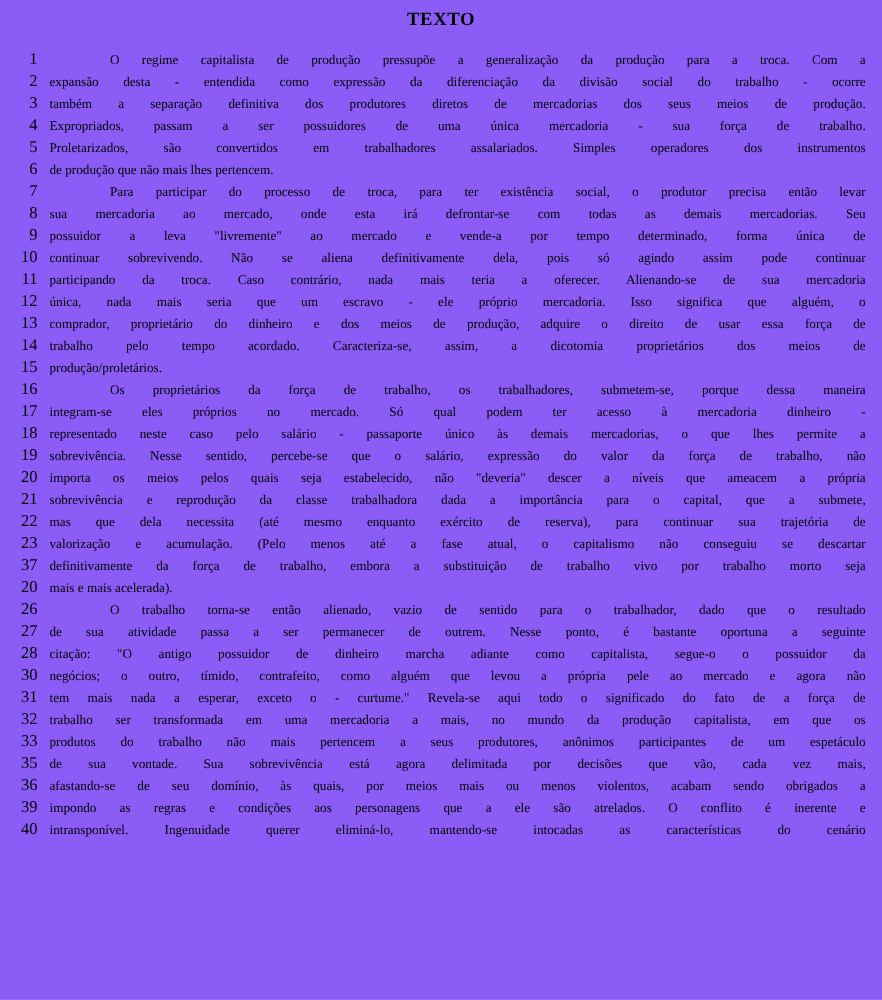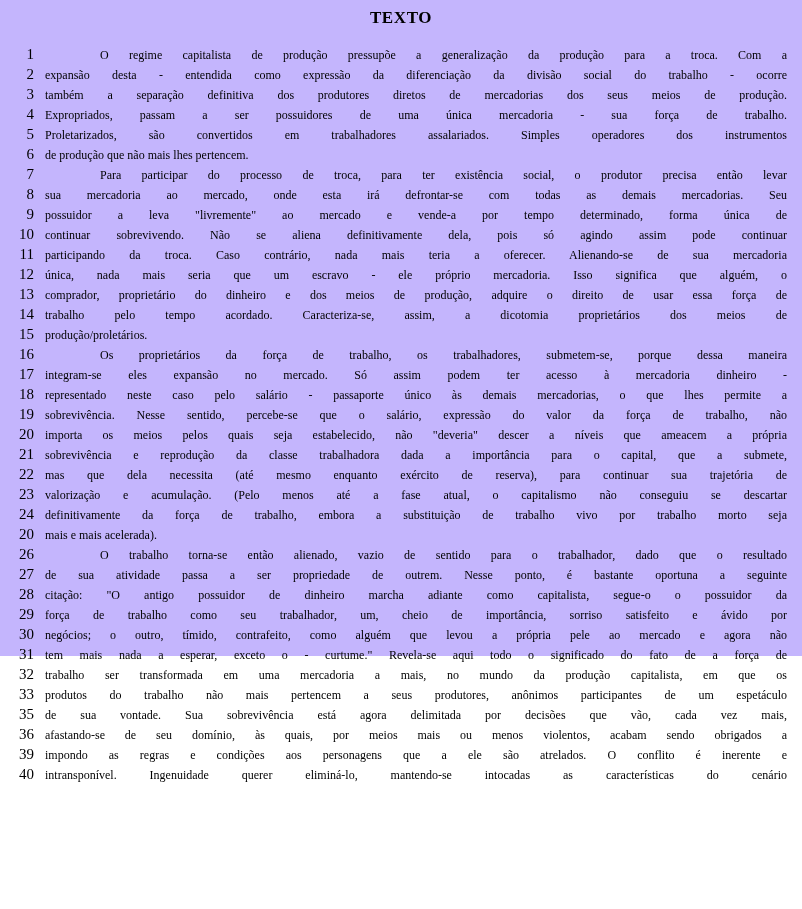--- a/index.html
+++ b/index.html
@@ -10,22 +10,22 @@
   body {
     width: 802px;
     height: 909px;
     font-family: "Liberation Serif", "DejaVu Serif", serif;
     color: #000000;
     overflow: hidden;
   }
   #page {
     position: relative;
     width: 802px;
-    height: 656px;
-    background: #c4b5fd;
+    height: 909px;
+    background: #8b5cf6;
   }
   
   .doc-title {
     text-align: center;
     font-weight: bold;
     font-size: 17px;
     letter-spacing: 0.6px;
     line-height: 20px;
     padding-top: 8px;
     margin: 0 0 16px 0;
@@ -182,21 +182,21 @@
       </div>
       <div class="line-row">
         <span class="line-number">16</span>
         <span class="line-text">
           <span class="just"><span class="indent"></span>Os proprietários da força de trabalho, os trabalhadores, submetem-se, porque dessa maneira</span>
         </span>
       </div>
       <div class="line-row">
         <span class="line-number">17</span>
         <span class="line-text">
-          <span class="just">integram-se eles expansão no mercado. Só assim podem ter acesso à mercadoria dinheiro -</span>
+          <span class="just">integram-se eles próprios no mercado. Só qual podem ter acesso à mercadoria dinheiro -</span>
         </span>
       </div>
       <div class="line-row">
         <span class="line-number">18</span>
         <span class="line-text">
           <span class="just">representado neste caso pelo salário - passaporte único às demais mercadorias, o que lhes permite a</span>
         </span>
       </div>
       <div class="line-row">
         <span class="line-number">19</span>
@@ -222,56 +222,50 @@
           <span class="just">mas que dela necessita (até mesmo enquanto exército de reserva), para continuar sua trajetória de</span>
         </span>
       </div>
       <div class="line-row">
         <span class="line-number">23</span>
         <span class="line-text">
           <span class="just">valorização e acumulação. (Pelo menos até a fase atual, o capitalismo não conseguiu se descartar</span>
         </span>
       </div>
       <div class="line-row">
-        <span class="line-number">24</span>
+        <span class="line-number">37</span>
         <span class="line-text">
           <span class="just">definitivamente da força de trabalho, embora a substituição de trabalho vivo por trabalho morto seja</span>
         </span>
       </div>
       <div class="line-row">
         <span class="line-number">20</span>
         <span class="line-text">
           <span class="nojust">mais e mais acelerada).</span>
         </span>
       </div>
       <div class="line-row">
         <span class="line-number">26</span>
         <span class="line-text">
           <span class="just"><span class="indent"></span>O trabalho torna-se então alienado, vazio de sentido para o trabalhador, dado que o resultado</span>
         </span>
       </div>
       <div class="line-row">
         <span class="line-number">27</span>
         <span class="line-text">
-          <span class="just">de sua atividade passa a ser propriedade de outrem. Nesse ponto, é bastante oportuna a seguinte</span>
+          <span class="just">de sua atividade passa a ser permanecer de outrem. Nesse ponto, é bastante oportuna a seguinte</span>
         </span>
       </div>
       <div class="line-row">
         <span class="line-number">28</span>
         <span class="line-text">
           <span class="just">citação: "O antigo possuidor de dinheiro marcha adiante como capitalista, segue-o o possuidor da</span>
         </span>
       </div>
       <div class="line-row">
-        <span class="line-number">29</span>
-        <span class="line-text">
-          <span class="just">força de trabalho como seu trabalhador, um, cheio de importância, sorriso satisfeito e ávido por</span>
-        </span>
-      </div>
-      <div class="line-row">
         <span class="line-number">30</span>
         <span class="line-text">
           <span class="just">negócios; o outro, tímido, contrafeito, como alguém que levou a própria pele ao mercado e agora não</span>
         </span>
       </div>
       <div class="line-row">
         <span class="line-number">31</span>
         <span class="line-text">
           <span class="just">tem mais nada a esperar, exceto o - curtume." Revela-se aqui todo o significado do fato de a força de</span>
         </span>

